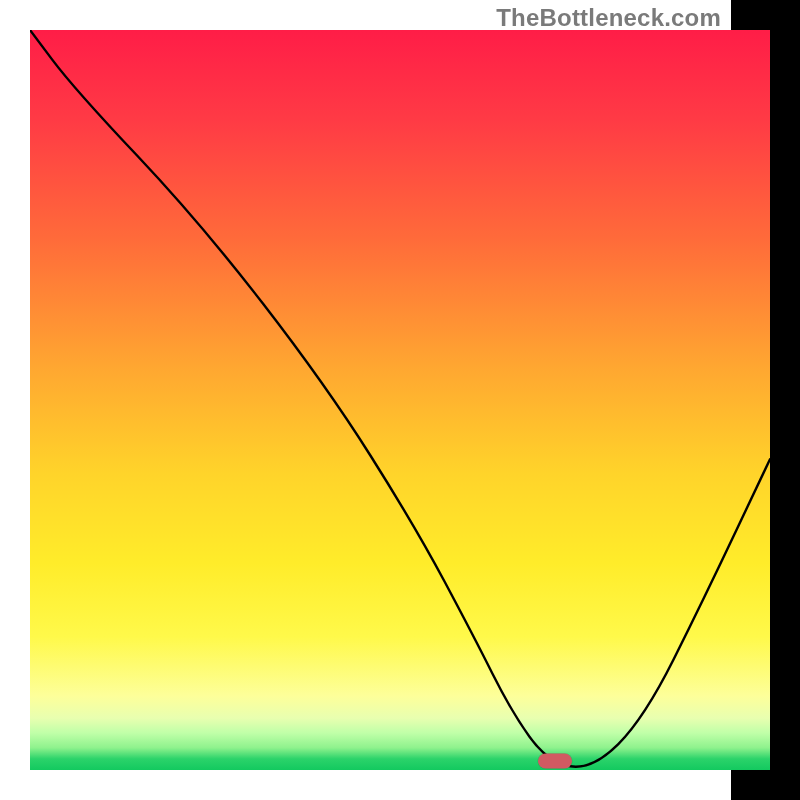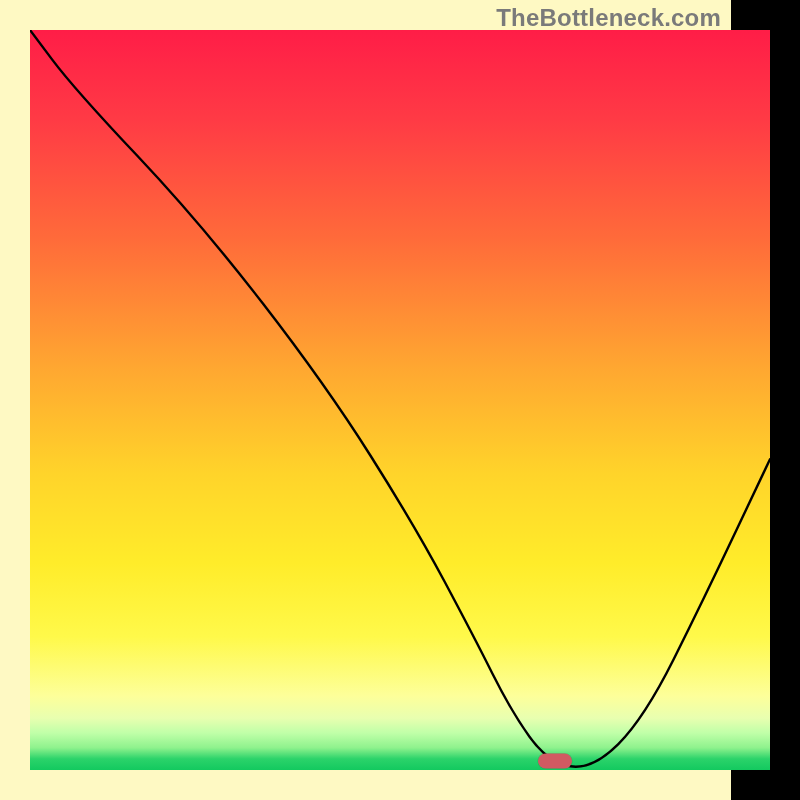--- a/index.html
+++ b/index.html
@@ -9,21 +9,21 @@
     height: 800px;
     background: #000;
     overflow: hidden;
   }
   .frame {
     position: absolute;
     left: 0;
     top: 0;
     width: 731px;
     height: 800px;
-    background: #fef9c3;
+    background: #ffffff;
   }
   .watermark {
     position: absolute;
     top: 4px;
     right: 10px;
     font-family: Arial, Helvetica, sans-serif;
     font-size: 24px;
     font-weight: bold;
     color: #7a7a7a;
     letter-spacing: 0.2px;

